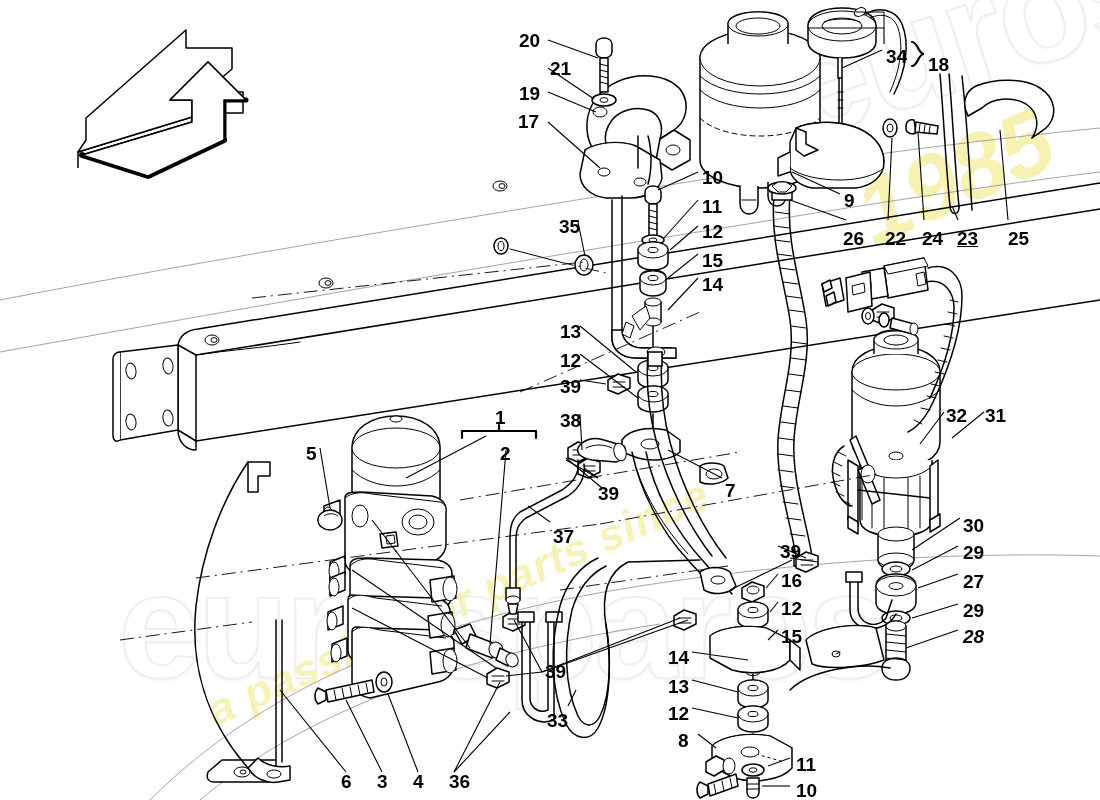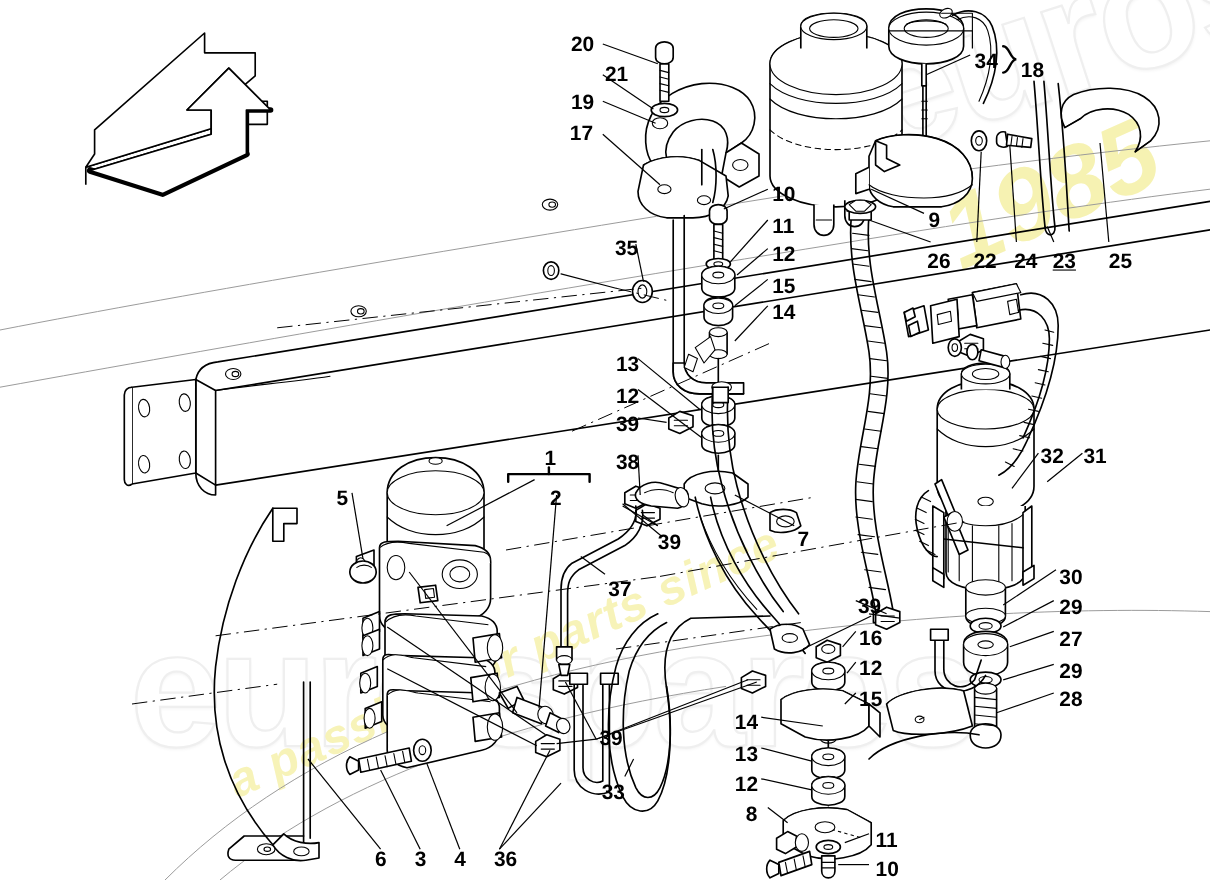--- a/index.html
+++ b/index.html
@@ -735,21 +735,21 @@
   <div class="lbl" style="left:781px; top:627px;">15</div>
   <div class="lbl" style="left:668px; top:648px;">14</div>
   <div class="lbl" style="left:668px; top:677px;">13</div>
   <div class="lbl" style="left:668px; top:704px;">12</div>
   <div class="lbl" style="left:678px; top:731px;">8</div>
   <div class="lbl" style="left:796px; top:755px;">11</div>
   <div class="lbl" style="left:796px; top:781px;">10</div>
   <div class="lbl" style="left:963px; top:543px;">29</div>
   <div class="lbl" style="left:963px; top:572px;">27</div>
   <div class="lbl" style="left:963px; top:601px;">29</div>
-  <div class="lbl" style="left:963px; top:627px;">28</div>
+  <div class="lbl" style="left:963px; top:627px;font-style:italic;">28</div>
   <div class="lbl" style="left:547px; top:711px;text-align:right;">33</div>
   <div class="lbl" style="left:545px; top:662px;">39</div>
   <div class="lbl" style="left:341px; top:772px;">6</div>
   <div class="lbl" style="left:377px; top:772px;">3</div>
   <div class="lbl" style="left:413px; top:772px;">4</div>
   <div class="lbl" style="left:449px; top:772px;">36</div>
 
 </div>
 
 </body></html>

